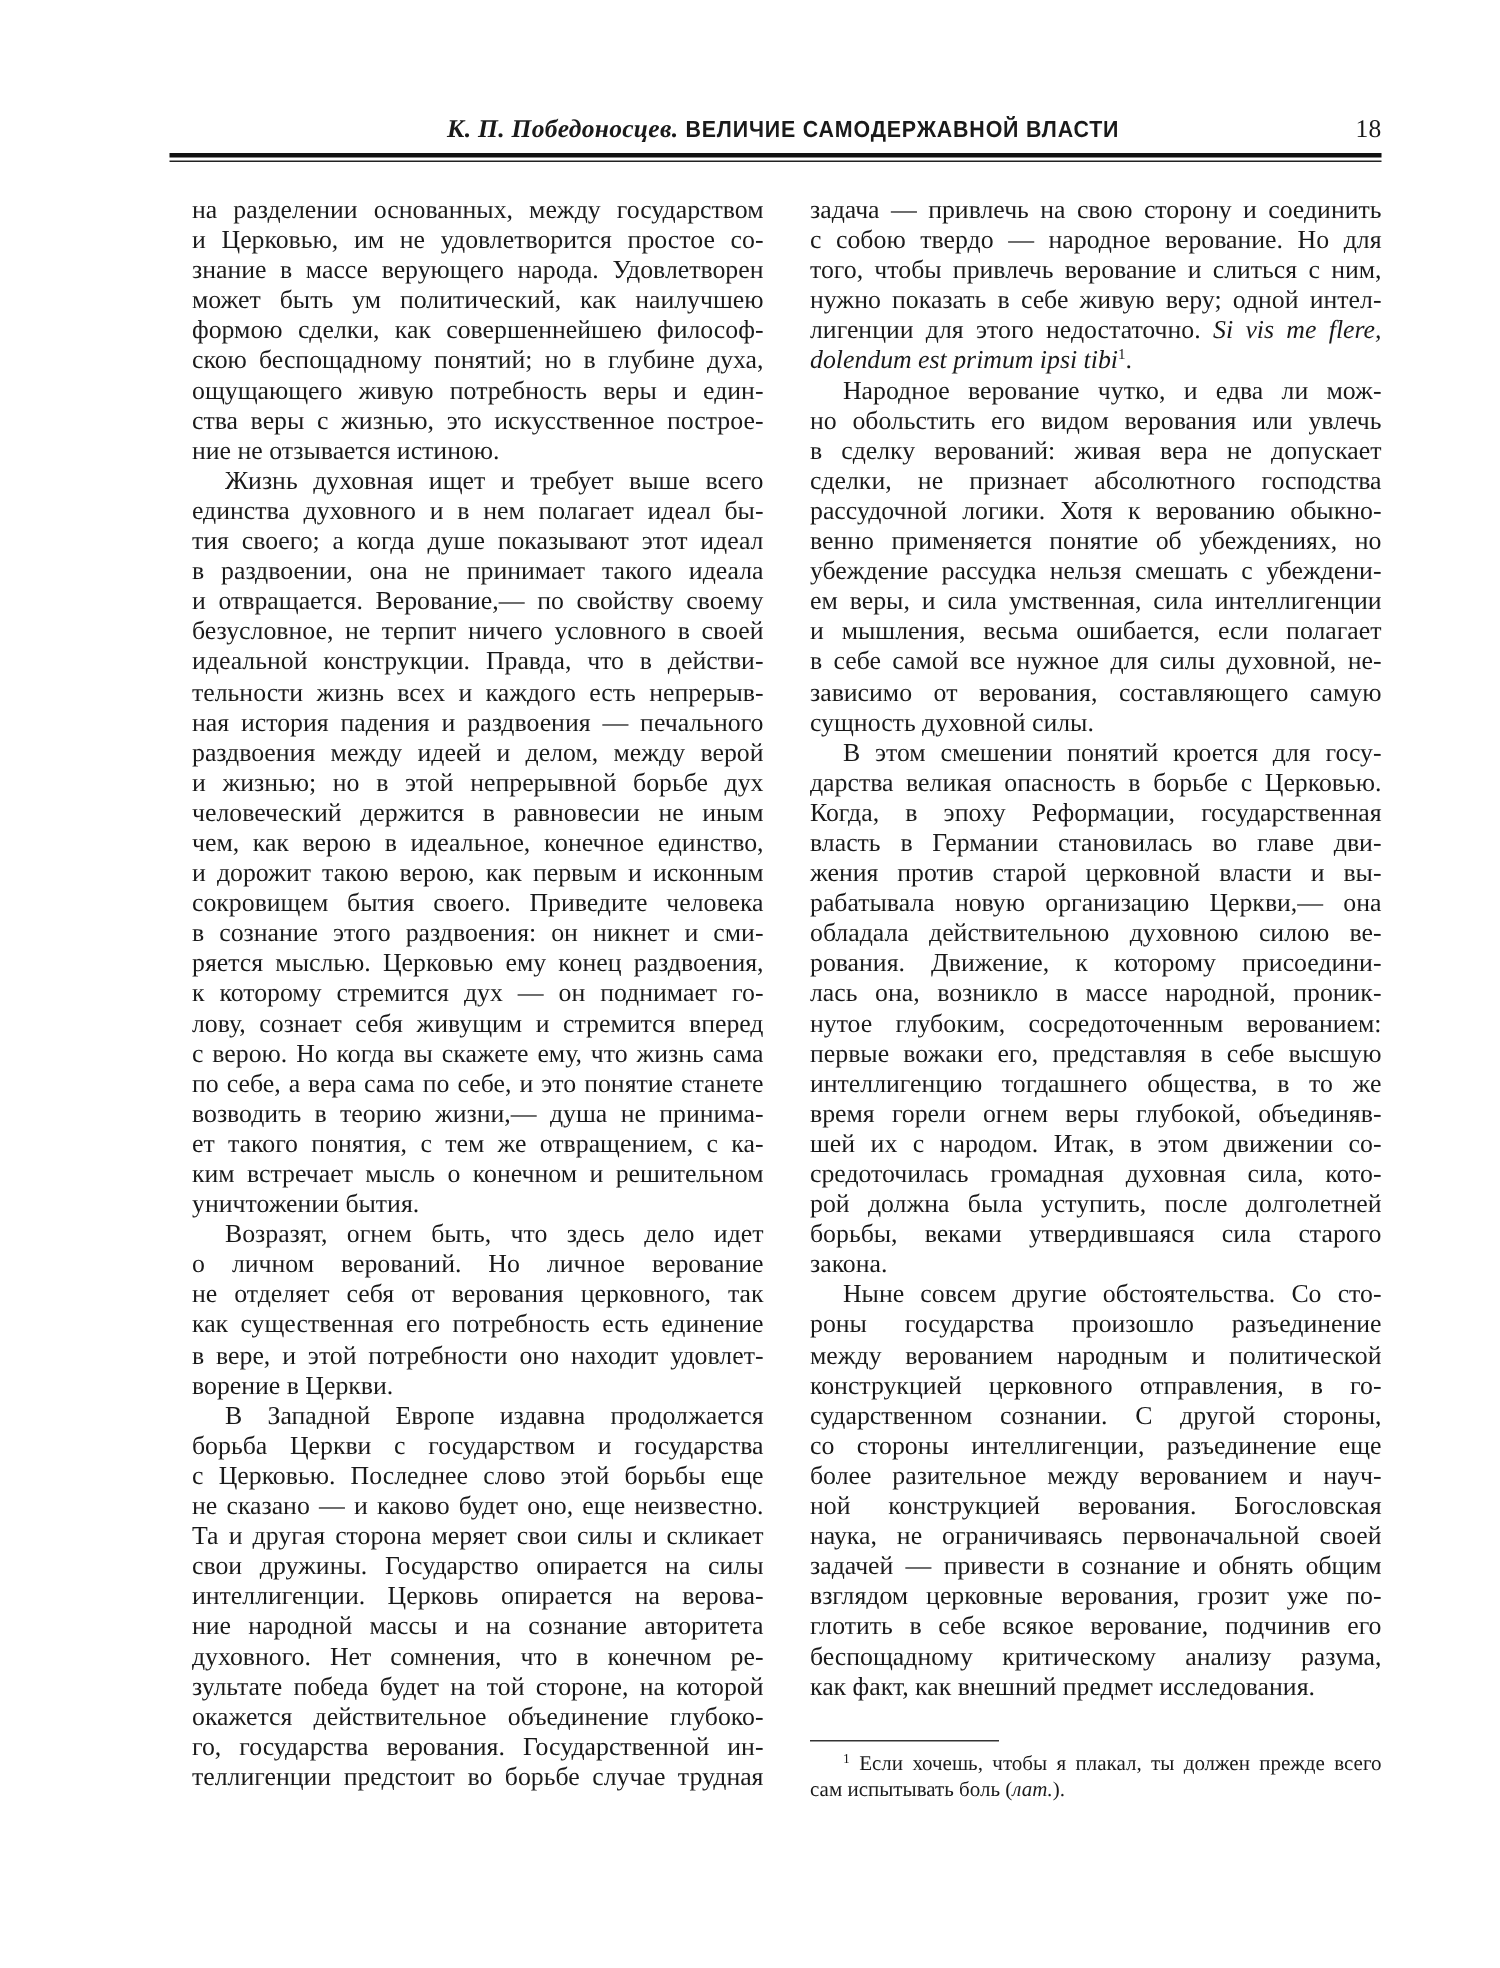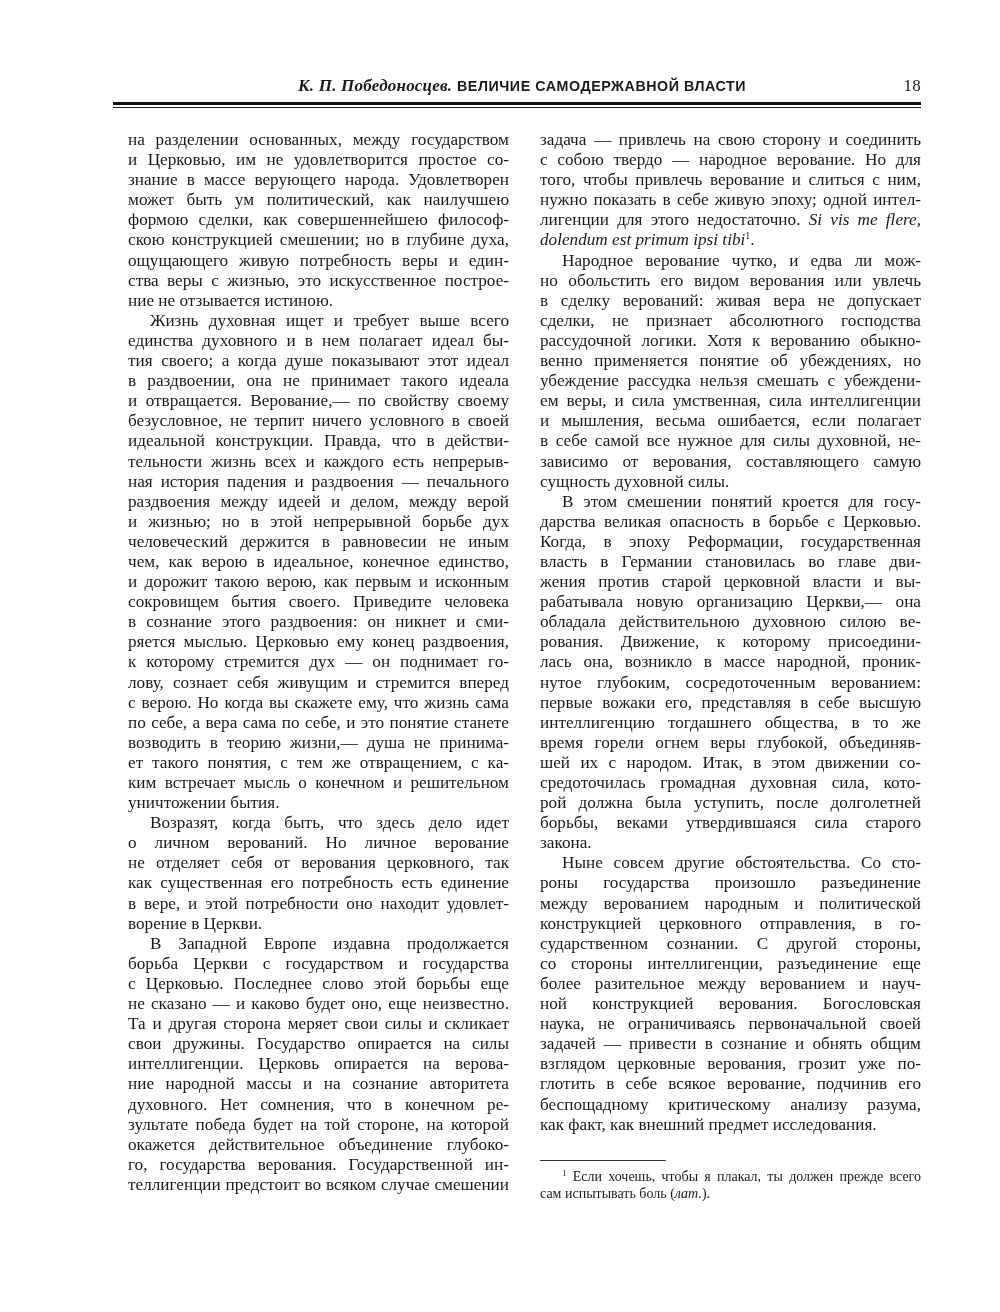--- a/index.html
+++ b/index.html
@@ -141,21 +141,21 @@
 <div class="rule-thick"></div>
 <div class="rule-thin"></div>
 
 <div class="column left">
 
   <span class="line">на разделении основанных, между государством</span>
   <span class="line">и Церковью, им не удовлетворится простое со-</span>
   <span class="line">знание в массе верующего народа. Удовлетворен</span>
   <span class="line">может быть ум политический, как наилучшею</span>
   <span class="line">формою сделки, как совершеннейшею философ-</span>
-  <span class="line">скою конструкцией смешении; но в глубине духа,</span>
+  <span class="line">скою беспощадному понятий; но в глубине духа,</span>
   <span class="line">ощущающего живую потребность веры и един-</span>
   <span class="line">ства веры с жизнью, это искусственное построе-</span>
   <span class="line last">ние не отзывается истиною.</span>
 
   <span class="line indent">Жизнь духовная ищет и требует выше всего</span>
   <span class="line">единства духовного и в нем полагает идеал бы-</span>
   <span class="line">тия своего; а когда душе показывают этот идеал</span>
   <span class="line">в раздвоении, она не принимает такого идеала</span>
   <span class="line">и отвращается. Верование,— по свойству своему</span>
   <span class="line">безусловное, не терпит ничего условного в своей</span>
@@ -172,47 +172,47 @@
   <span class="line">ряется мыслью. Церковью ему конец раздвоения,</span>
   <span class="line">к которому стремится дух — он поднимает го-</span>
   <span class="line">лову, сознает себя живущим и стремится вперед</span>
   <span class="line">с верою. Но когда вы скажете ему, что жизнь сама</span>
   <span class="line">по себе, а вера сама по себе, и это понятие станете</span>
   <span class="line">возводить в теорию жизни,— душа не принима-</span>
   <span class="line">ет такого понятия, с тем же отвращением, с ка-</span>
   <span class="line">ким встречает мысль о конечном и решительном</span>
   <span class="line last">уничтожении бытия.</span>
 
-  <span class="line indent">Возразят, когда быть, что здесь дело идет</span>
+  <span class="line indent">Возразят, огнем быть, что здесь дело идет</span>
   <span class="line">о личном верований. Но личное верование</span>
   <span class="line">не отделяет себя от верования церковного, так</span>
   <span class="line">как существенная его потребность есть единение</span>
   <span class="line">в вере, и этой потребности оно находит удовлет-</span>
   <span class="line last">ворение в Церкви.</span>
 
   <span class="line indent">В Западной Европе издавна продолжается</span>
   <span class="line">борьба Церкви с государством и государства</span>
   <span class="line">с Церковью. Последнее слово этой борьбы еще</span>
   <span class="line">не сказано — и каково будет оно, еще неизвестно.</span>
   <span class="line">Та и другая сторона меряет свои силы и скликает</span>
   <span class="line">свои дружины. Государство опирается на силы</span>
   <span class="line">интеллигенции. Церковь опирается на верова-</span>
   <span class="line">ние народной массы и на сознание авторитета</span>
   <span class="line">духовного. Нет сомнения, что в конечном ре-</span>
   <span class="line">зультате победа будет на той стороне, на которой</span>
   <span class="line">окажется действительное объединение глубоко-</span>
   <span class="line">го, государства верования. Государственной ин-</span>
-  <span class="line">теллигенции предстоит во всяком случае смешении</span>
+  <span class="line">теллигенции предстоит во борьбе случае трудная</span>
 </div>
 
 <div class="column right">
   <span class="line">задача — привлечь на свою сторону и соединить</span>
   <span class="line">с собою твердо — народное верование. Но для</span>
   <span class="line">того, чтобы привлечь верование и слиться с ним,</span>
-  <span class="line">нужно показать в себе живую эпоху; одной интел-</span>
+  <span class="line">нужно показать в себе живую веру; одной интел-</span>
   <span class="line"><span>лигенции для этого недостаточно.</span> <span class="latin">Si vis me flere,</span></span>
   <span class="line last"><span class="latin">dolendum est primum ipsi tibi</span><sup class="fnref">1</sup><span>.</span></span>
 
   <span class="line indent">Народное верование чутко, и едва ли мож-</span>
   <span class="line">но обольстить его видом верования или увлечь</span>
   <span class="line">в сделку верований: живая вера не допускает</span>
   <span class="line">сделки, не признает абсолютного господства</span>
   <span class="line">рассудочной логики. Хотя к верованию обыкно-</span>
   <span class="line">венно применяется понятие об убеждениях, но</span>
   <span class="line">убеждение рассудка нельзя смешать с убеждени-</span>

